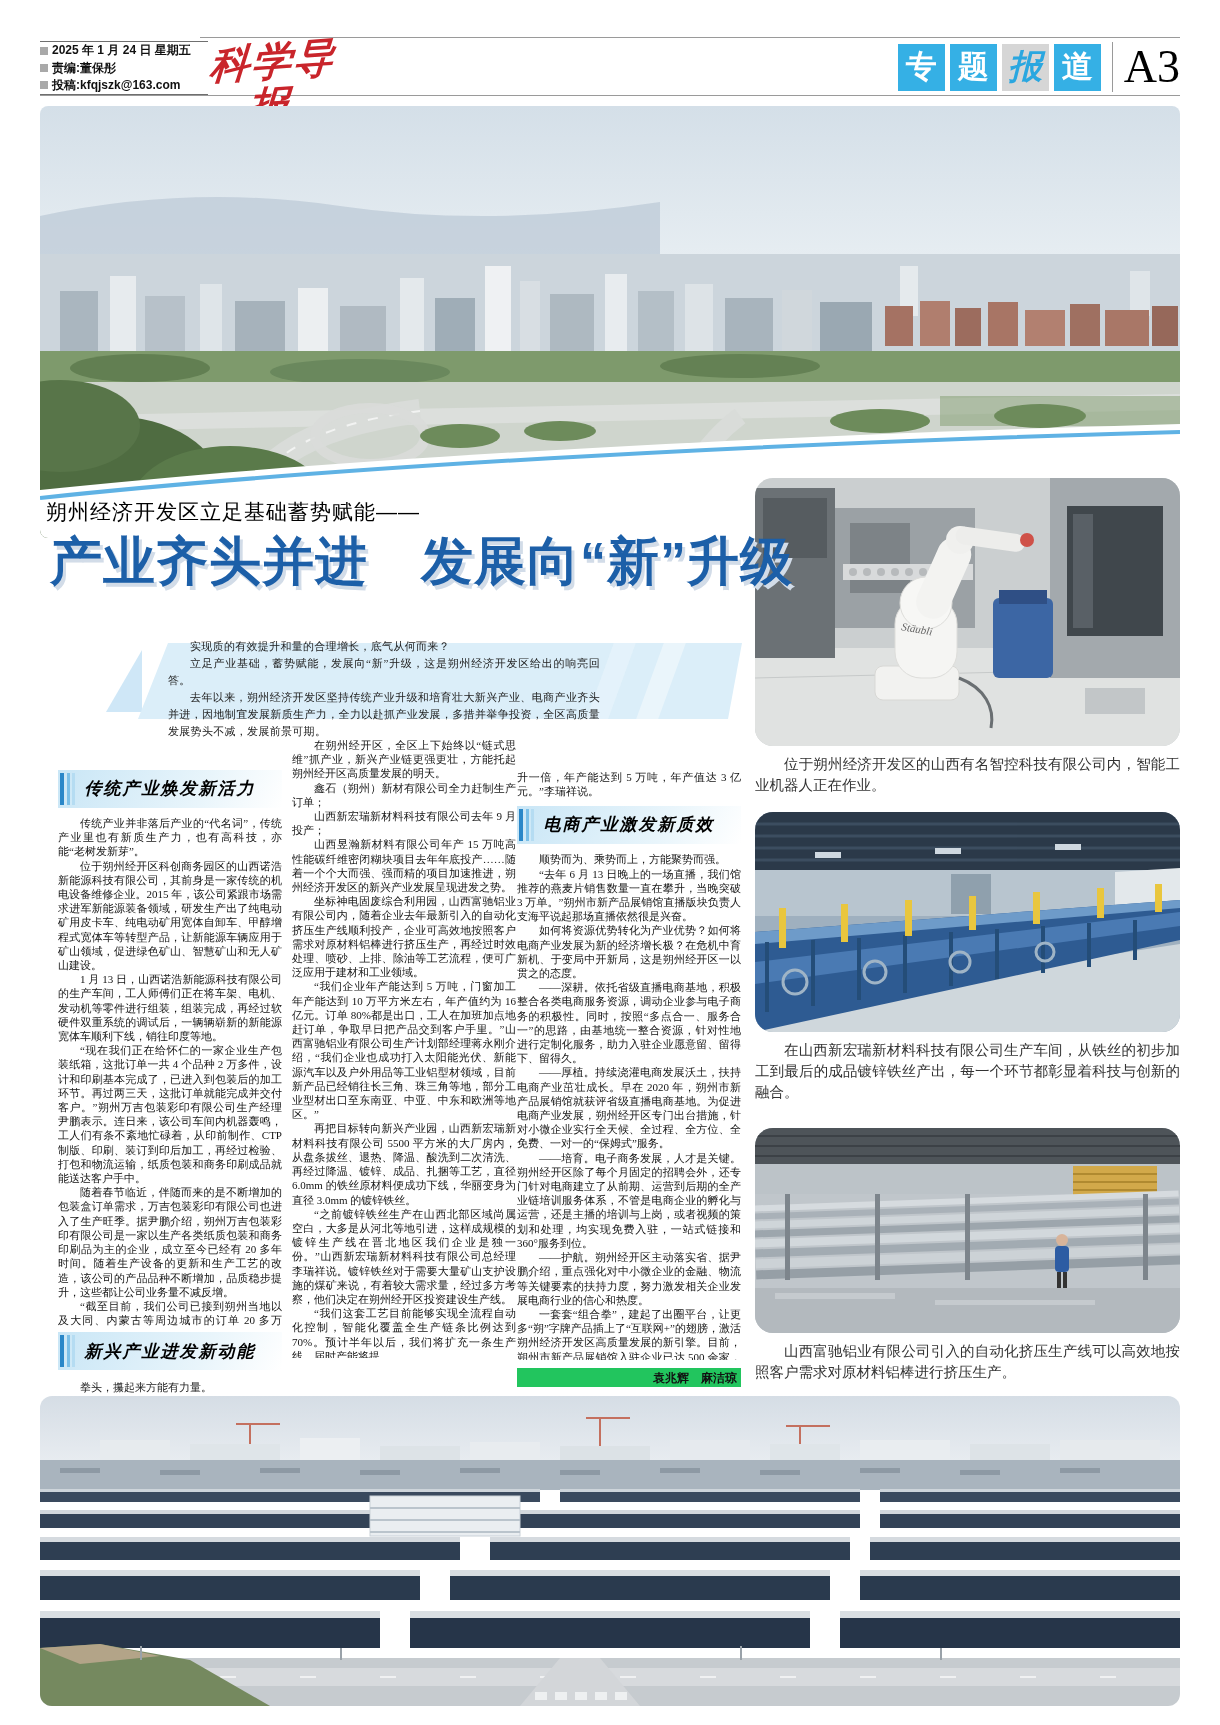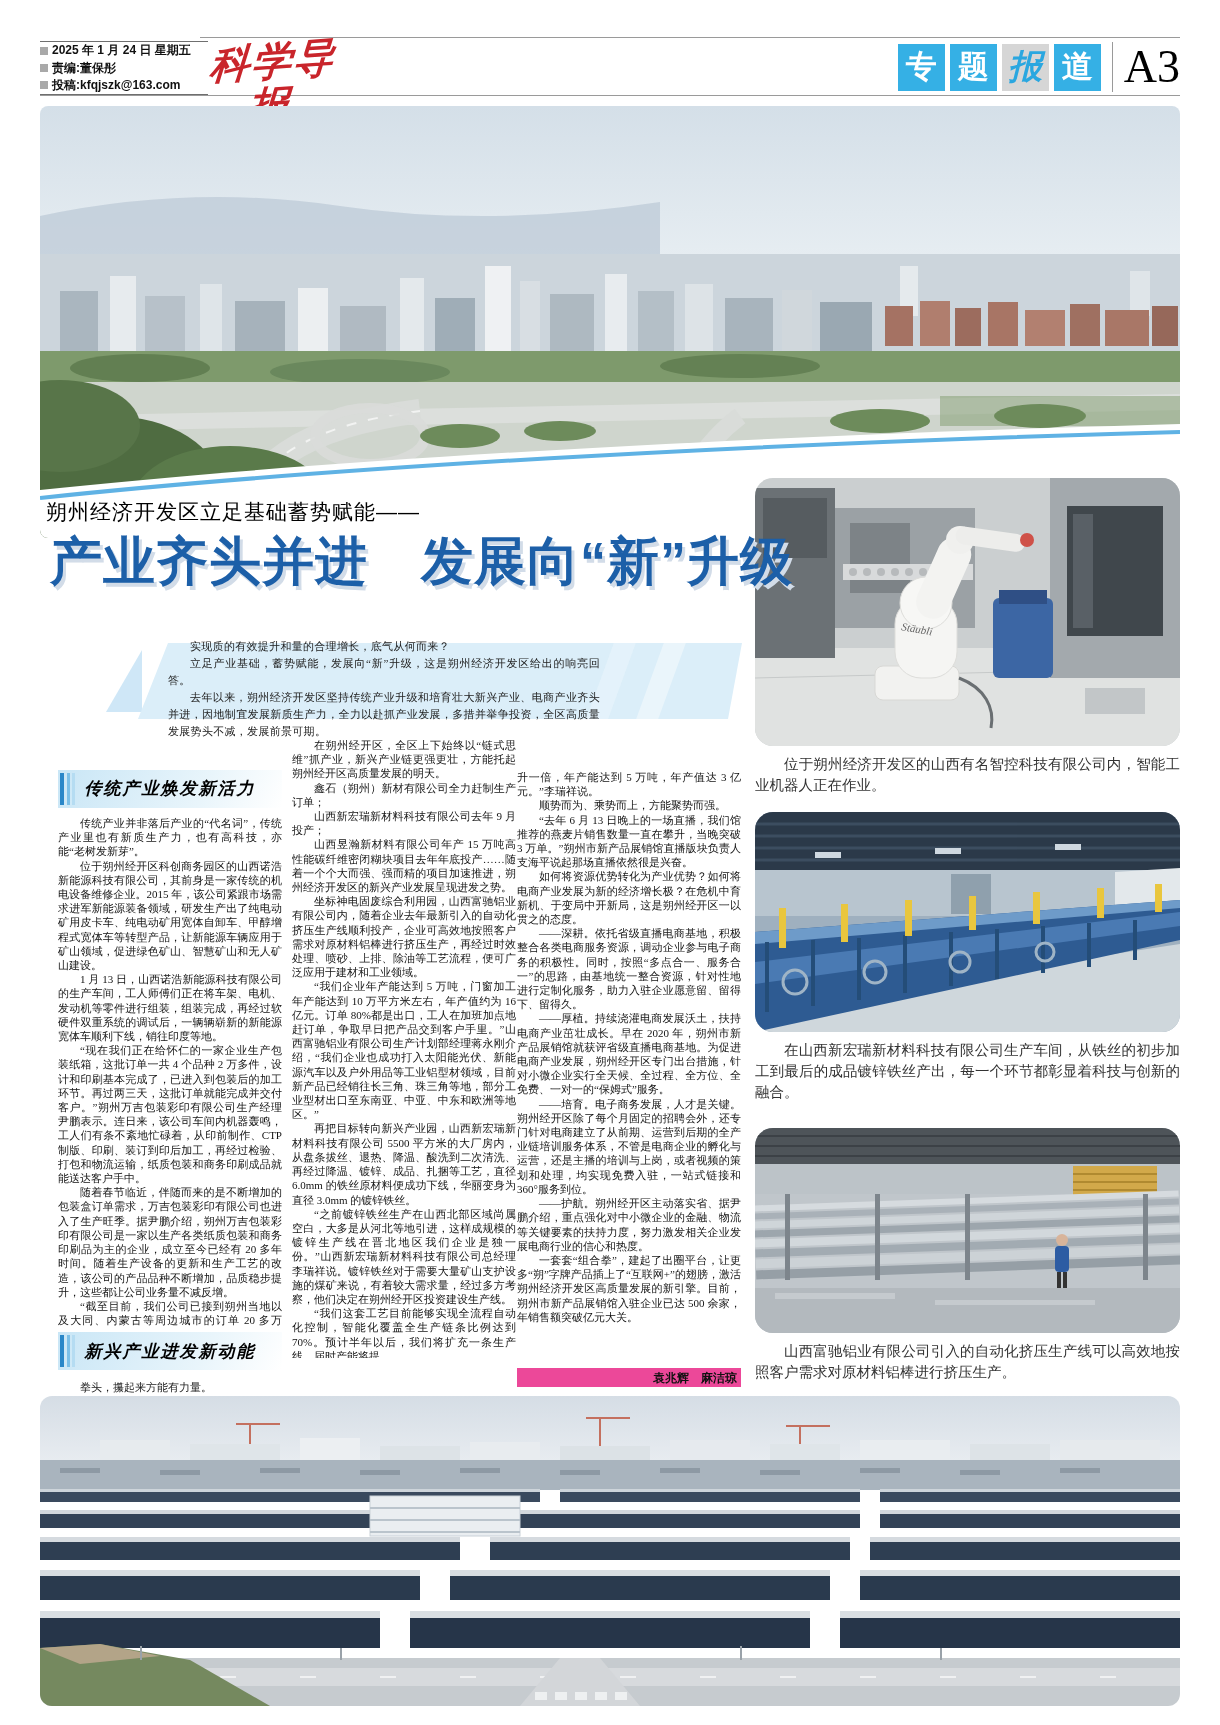--- a/index.html
+++ b/index.html
@@ -51,21 +51,21 @@
   .sechead{position:relative;height:38px;margin:0 0 8px 0;display:flex;align-items:center;
         justify-content:center;background:linear-gradient(115deg,#c9e6f6 0%,#e9f5fb 65%,#ffffff 100%);
         font-family:"Liberation Sans","DejaVu Sans",sans-serif;font-size:17px;font-weight:bold;
         color:#000;letter-spacing:2px;font-style:italic;}
   .sechead::before{content:"";position:absolute;left:2px;top:3px;bottom:3px;width:15px;
         background:linear-gradient(90deg,#2a87c8 0 4px,transparent 4px 7px,#7cc0e8 7px 10px,
         transparent 10px 12px,#b5dcf2 12px 15px,transparent 15px);}
   .abs-head{position:absolute;left:58px;width:224px;z-index:5;}
   .abs-para{position:absolute;left:58px;width:224px;background:#fff;z-index:5;font-size:11px;
         line-height:14.2px;margin:0;text-indent:2em;}
-  .byline{position:absolute;left:517px;top:1368px;width:224px;background:#ec4899;z-index:5;
+  .byline{position:absolute;left:517px;top:1368px;width:224px;background:#22c55e;z-index:5;
         text-align:right;font-family:"Liberation Sans","DejaVu Sans",sans-serif;
         font-size:12px;font-weight:bold;color:#111;padding:2px 4px 0 0;box-sizing:border-box;}
   
   .photo{position:absolute;left:755px;width:425px;border-radius:18px;overflow:hidden;z-index:2;}
   .photo svg{display:block;}
   .caption{position:absolute;left:755px;width:425px;margin:0;font-size:14.5px;line-height:21px;
         color:#333;text-align:justify;text-indent:2em;z-index:2;}
   
   .bottom-photo{position:absolute;left:40px;top:1396px;width:1140px;height:310px;
         border-radius:12px;overflow:hidden;z-index:1;}
@@ -202,20 +202,21 @@
     <p>山西昱瀚新材料有限公司年产 15 万吨高性能碳纤维密闭糊块项目去年年底投产……随着一个个大而强、强而精的项目加速推进，朔州经济开发区的新兴产业发展呈现进发之势。</p>
     <p>坐标神电固废综合利用园，山西富驰铝业有限公司内，随着企业去年最新引入的自动化挤压生产线顺利投产，企业可高效地按照客户需求对原材料铝棒进行挤压生产，再经过时效处理、喷砂、上排、除油等工艺流程，便可广泛应用于建材和工业领域。</p>
     <p>“我们企业年产能达到 5 万吨，门窗加工年产能达到 10 万平方米左右，年产值约为 16 亿元。订单 80%都是出口，工人在加班加点地赶订单，争取早日把产品交到客户手里。”山西富驰铝业有限公司生产计划部经理蒋永刚介绍，“我们企业也成功打入太阳能光伏、新能源汽车以及户外用品等工业铝型材领域，目前新产品已经销往长三角、珠三角等地，部分工业型材出口至东南亚、中亚、中东和欧洲等地区。”</p>
     <p>再把目标转向新兴产业园，山西新宏瑞新材料科技有限公司 5500 平方米的大厂房内，从盘条拔丝、退热、降温、酸洗到二次清洗、再经过降温、镀锌、成品、扎捆等工艺，直径 6.0mm 的铁丝原材料便成功下线，华丽变身为直径 3.0mm 的镀锌铁丝。</p>
     <p>“之前镀锌铁丝生产在山西北部区域尚属空白，大多是从河北等地引进，这样成规模的镀锌生产线在晋北地区我们企业是独一份。”山西新宏瑞新材料科技有限公司总经理李瑞祥说。镀锌铁丝对于需要大量矿山支护设施的煤矿来说，有着较大需求量，经过多方考察，他们决定在朔州经开区投资建设生产线。</p>
     <p>“我们这套工艺目前能够实现全流程自动化控制，智能化覆盖全生产链条比例达到 70%。预计半年以后，我们将扩充一条生产线，届时产能将提</p>
   </div>
 
   <div class="col" style="left:517px;top:770px;height:590px">
     <p style="text-indent:0">升一倍，年产能达到 5 万吨，年产值达 3 亿元。”李瑞祥说。</p>
+    <div class="sechead" style="margin-top:8px">电商产业激发新质效</div>
     <p>顺势而为、乘势而上，方能聚势而强。</p>
     <p>“去年 6 月 13 日晚上的一场直播，我们馆推荐的燕麦片销售数量一直在攀升，当晚突破 3 万单。”朔州市新产品展销馆直播版块负责人支海平说起那场直播依然很是兴奋。</p>
     <p>如何将资源优势转化为产业优势？如何将电商产业发展为新的经济增长极？在危机中育新机、于变局中开新局，这是朔州经开区一以贯之的态度。</p>
     <p>——深耕。依托省级直播电商基地，积极整合各类电商服务资源，调动企业参与电子商务的积极性。同时，按照“多点合一、服务合一”的思路，由基地统一整合资源，针对性地进行定制化服务，助力入驻企业愿意留、留得下、留得久。</p>
     <p>——厚植。持续浇灌电商发展沃土，扶持电商产业茁壮成长。早在 2020 年，朔州市新产品展销馆就获评省级直播电商基地。为促进电商产业发展，朔州经开区专门出台措施，针对小微企业实行全天候、全过程、全方位、全免费、一对一的“保姆式”服务。</p>
     <p>——培育。电子商务发展，人才是关键。朔州经开区除了每个月固定的招聘会外，还专门针对电商建立了从前期、运营到后期的全产业链培训服务体系，不管是电商企业的孵化与运营，还是主播的培训与上岗，或者视频的策划和处理，均实现免费入驻，一站式链接和 360°服务到位。</p>
     <p>——护航。朔州经开区主动落实省、据尹鹏介绍，重点强化对中小微企业的金融、物流等关键要素的扶持力度，努力激发相关企业发展电商行业的信心和热度。</p>
     <p>一套套“组合拳”，建起了出圈平台，让更多“朔”字牌产品插上了“互联网+”的翅膀，激活朔州经济开发区高质量发展的新引擎。目前，朔州市新产品展销馆入驻企业已达 500 余家，年销售额突破亿元大关。</p>
   </div>
   <div class="byline">袁兆辉　麻洁琼</div>

